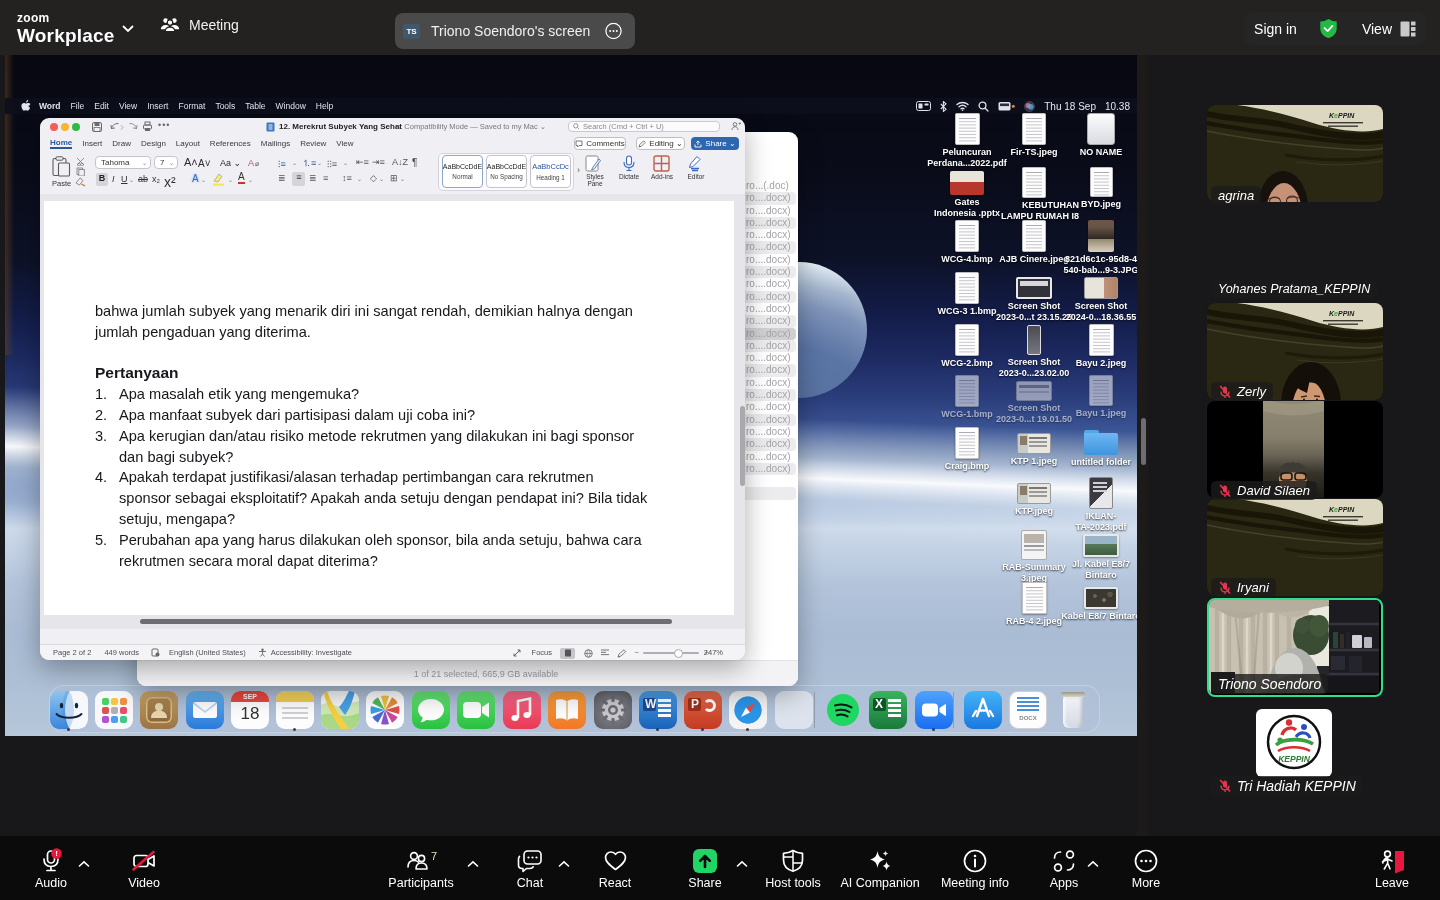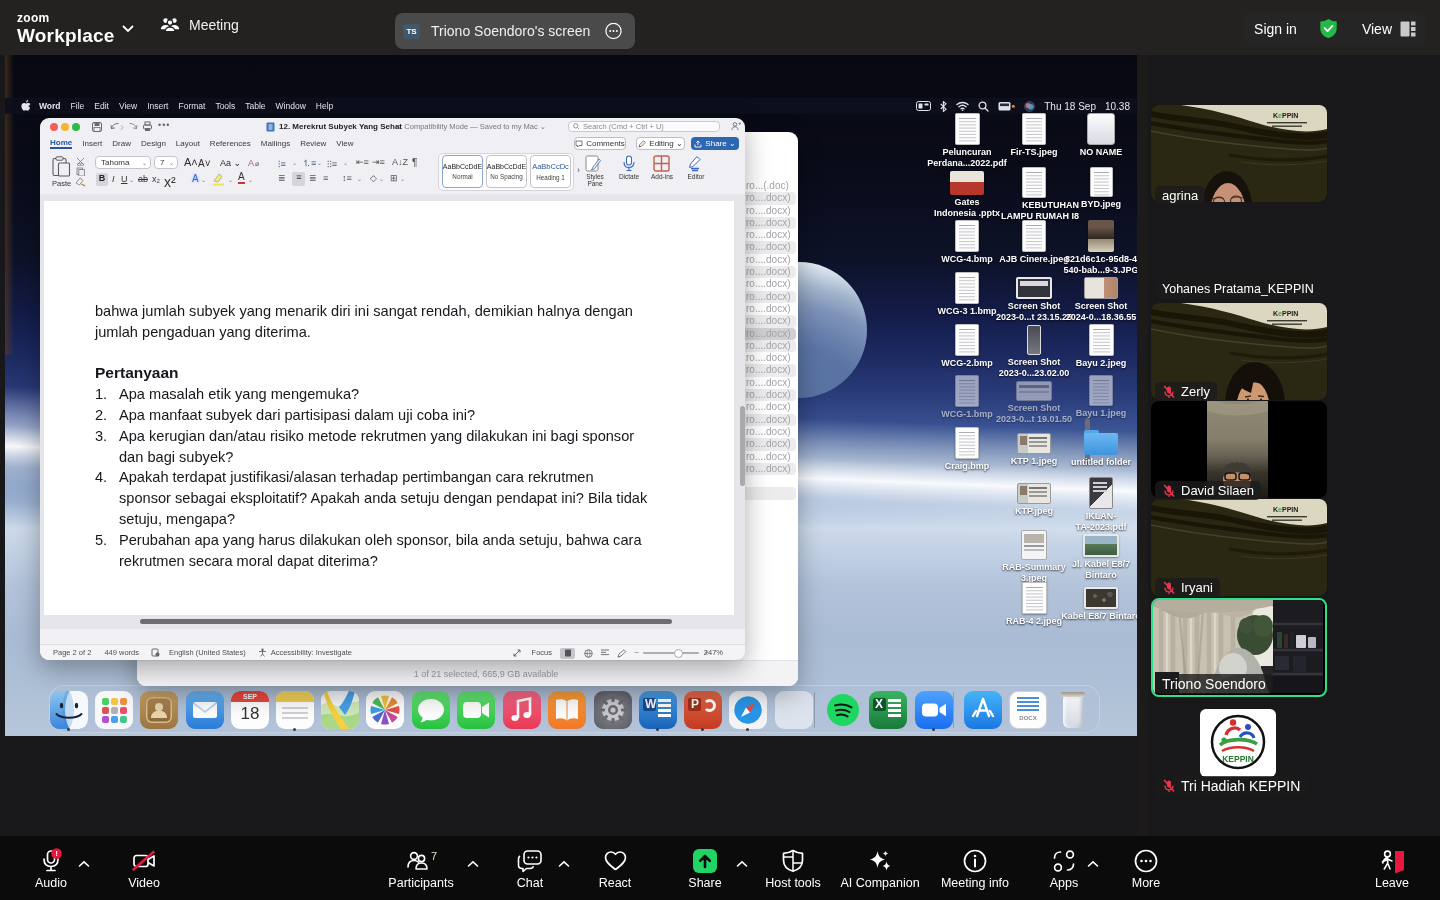--- a/index.html
+++ b/index.html
@@ -52,21 +52,21 @@
 #wyellow { position:relative; height:15px; background:#faf3da; font-size:7.5px; color:#4a4a42; display:flex; align-items:center; }
 #wdoc { position:relative; height:435px; background:#e6e5ea; }
 #wpage { position:absolute; left:4px; top:7px; width:690px; bottom:14px; background:#fff; }
 #wsb { position:absolute; right:0px; top:212px; width:5px; height:80px; background:#a9a9ad; border-radius:2.5px; }
 #whsb { position:absolute; left:100px; bottom:5px; width:532px; height:5px; background:#6e6e72; border-radius:2.5px; }
 #wtext { position:absolute; left:55px; top:107px; width:553px; font-size:14.6px; line-height:20.8px; color:#17171d; }
 #wstatus { position:absolute; left:0; bottom:0; width:100%; height:16px; background:#f4f3f6; border-top:1px solid #dcdce0; font-size:7.5px; color:#4f4f53; display:flex; align-items:center; }
 #dock { position:absolute; left:44px; bottom:3px; width:1051px; height:48px; background:rgba(175,192,216,.55); border-radius:15px; z-index:2; border:0.5px solid rgba(255,255,255,.25); }
 .dk { position:absolute; top:5px; width:38px; height:38px; border-radius:9px; overflow:hidden; }
 .ddot { position:absolute; bottom:1px; width:3px; height:3px; border-radius:50%; background:#3a3a44; }
-#sidebar { position:absolute; left:1082px; top:0; width:302px; height:781px; }
+#sidebar { position:absolute; left:1138px; top:0; width:302px; height:781px;font-style:italic; }
 .tile { position:absolute; left:69px; width:176px; height:97px; border-radius:8px; overflow:hidden; background:#000; }
 .nlabel { position:absolute; background:rgba(28,28,28,.8); color:#fff; font-size:13px; border-radius:5px; padding:2px 7px; display:flex; align-items:center; gap:5px; white-space:nowrap; z-index:3; }
 #toolbar { position:absolute; left:0; top:836px; width:1440px; height:64px; background:#0b0b0b; color:#fff; }
 .tbtn { position:absolute; top:12px; text-align:center; }
 .tbtn .lbl { margin-top:2px; font-size:12.5px; color:#fff; white-space:nowrap; }
 .tbtn svg { display:block; margin:0 auto; }
 .tchev { position:absolute; top:24px; }
 </style>
 </head>
 <body>

